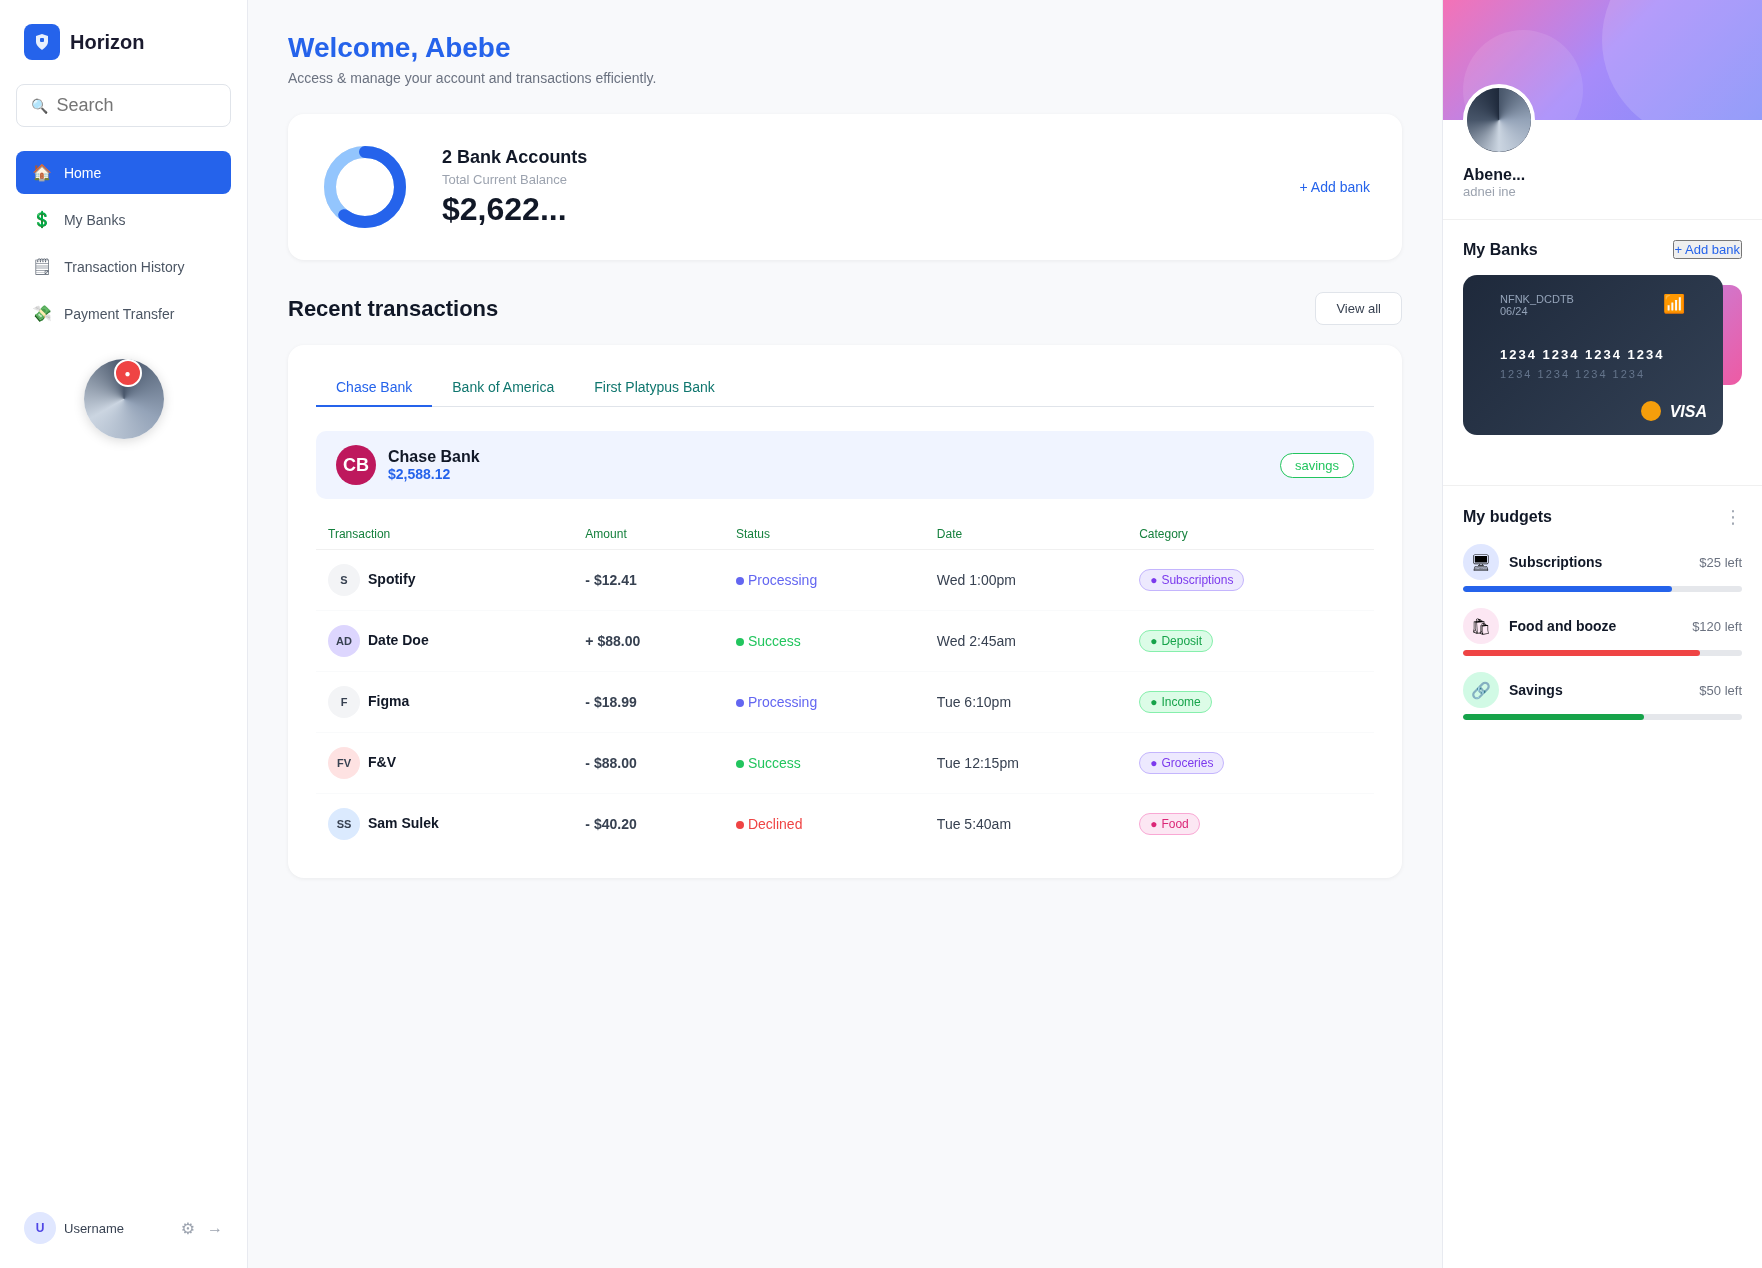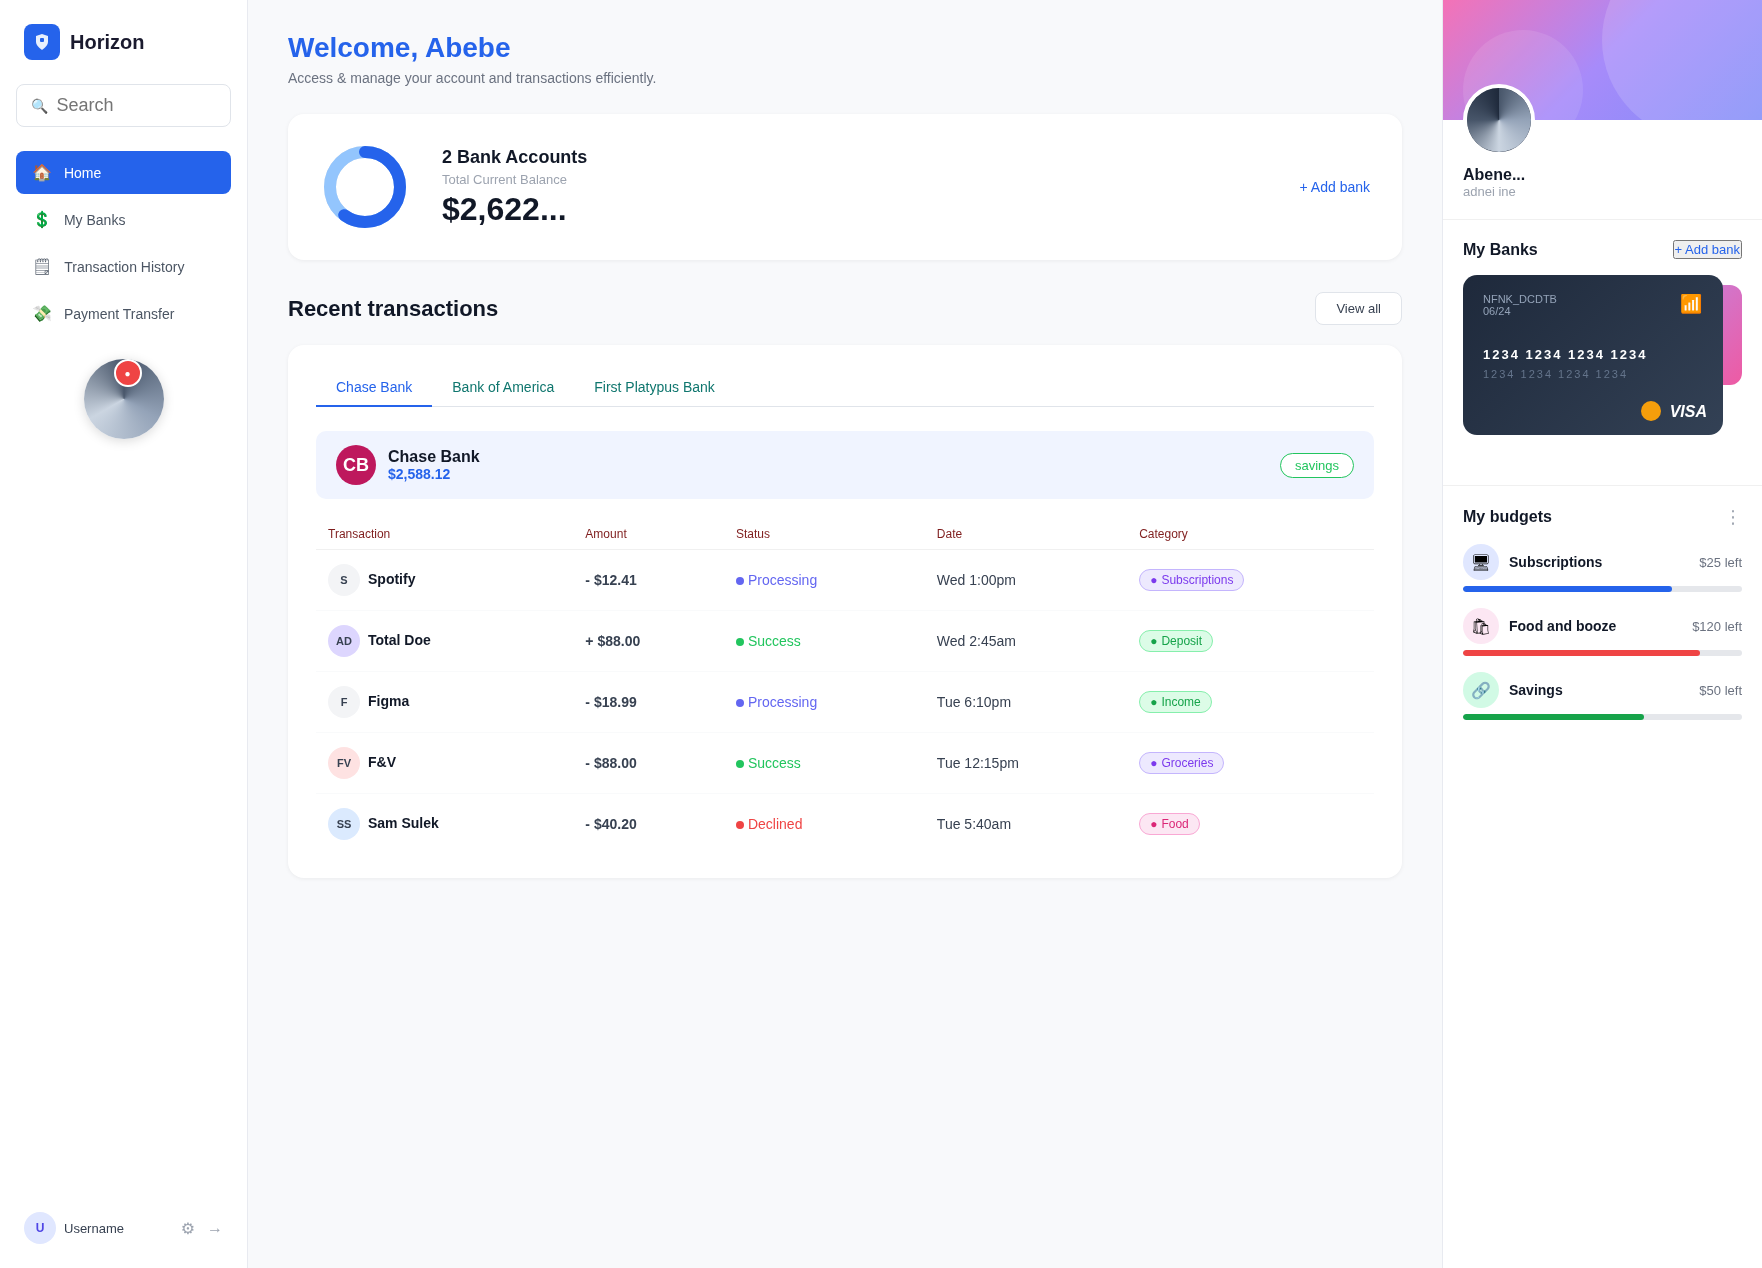--- a/index.html
+++ b/index.html
@@ -107,21 +107,21 @@
     .bank-name { font-size: 16px; font-weight: 700; color: #111827; }
     .bank-balance { font-size: 14px; font-weight: 600; color: #2563eb; }
     .savings-badge {
       background: #fff; border: 1px solid #22c55e; color: #22c55e;
       border-radius: 20px; padding: 4px 14px; font-size: 13px; font-weight: 500;
     }
 
     
     .tx-table { width: 100%; border-collapse: collapse; }
     .tx-table th {
-      text-align: left; font-size: 12px; color: #7f1d1d; font-weight: 500;
+      text-align: left; font-size: 12px; color: #15803d; font-weight: 500;
       padding: 8px 12px; border-bottom: 1px solid #f0f0f0;
     }
     .tx-table td {
       padding: 14px 12px; font-size: 14px; color: #374151;
       border-bottom: 1px solid #f9fafb;
     }
     .tx-table tr:last-child td { border-bottom: none; }
     .tx-name { font-weight: 600; color: #111827; }
     .tx-avatar {
       width: 32px; height: 32px; border-radius: 50%; background: #e5e7eb;
@@ -195,21 +195,21 @@
     .bank-card-back {
       position: absolute; top: 10px; right: 0;
       width: 160px; height: 100px; border-radius: 12px;
       background: linear-gradient(135deg, #a78bfa, #ec4899);
       opacity: 0.9;
     }
     .bank-card-front {
       position: absolute; top: 0; left: 0; right: 10px;
       width: 260px; height: 160px; border-radius: 14px;
       background: linear-gradient(135deg, #1e293b, #334155);
-      padding: 18px 20px; color: #fff; z-index: 1;
+      padding: 18px 37px; color: #fff; z-index: 1;
     }
     .card-top-row { display: flex; justify-content: space-between; align-items: flex-start; margin-bottom: 30px; }
     .card-bank-name { font-size: 11px; color: #94a3b8; }
     .card-wifi { font-size: 18px; color: #94a3b8; }
     .card-expiry { font-size: 11px; color: #94a3b8; }
     .card-number-main { font-size: 13px; font-weight: 600; letter-spacing: 2px; margin-bottom: 6px; }
     .card-number-back { font-size: 11px; color: #64748b; letter-spacing: 2px; }
     .card-visa { position: absolute; bottom: 14px; right: 16px; font-size: 16px; font-weight: 800; color: #fff; font-style: italic; }
     .card-circle { width: 20px; height: 20px; border-radius: 50%; background: #f59e0b; position: absolute; bottom: 14px; right: 62px; }
 
@@ -352,21 +352,21 @@
       </thead>
       <tbody id="tx-tbody">
           <tr>
       <td><span class="tx-avatar" style="background:#f3f4f6;">S</span><span class="tx-name">Spotify</span></td>
       <td class="amount-neg">- $12.41</td>
       <td><span class="status-dot dot-processing"></span><span class="status-processing">Processing</span></td>
       <td>Wed 1:00pm</td>
       <td><span class="badge badge-subscriptions"><span>●</span>Subscriptions</span></td>
     </tr>
           <tr>
-      <td><span class="tx-avatar" style="background:#ddd6fe;">AD</span><span class="tx-name">Total Doe</span></td>
+      <td><span class="tx-avatar" style="background:#ddd6fe;">AD</span><span class="tx-name">Date Doe</span></td>
       <td class="amount-pos">+ $88.00</td>
       <td><span class="status-dot dot-success"></span><span class="status-success">Success</span></td>
       <td>Wed 2:45am</td>
       <td><span class="badge badge-deposit"><span>●</span>Deposit</span></td>
     </tr>
           <tr>
       <td><span class="tx-avatar" style="background:#f3f4f6;">F</span><span class="tx-name">Figma</span></td>
       <td class="amount-neg">- $18.99</td>
       <td><span class="status-dot dot-processing"></span><span class="status-processing">Processing</span></td>
       <td>Tue 6:10pm</td>

